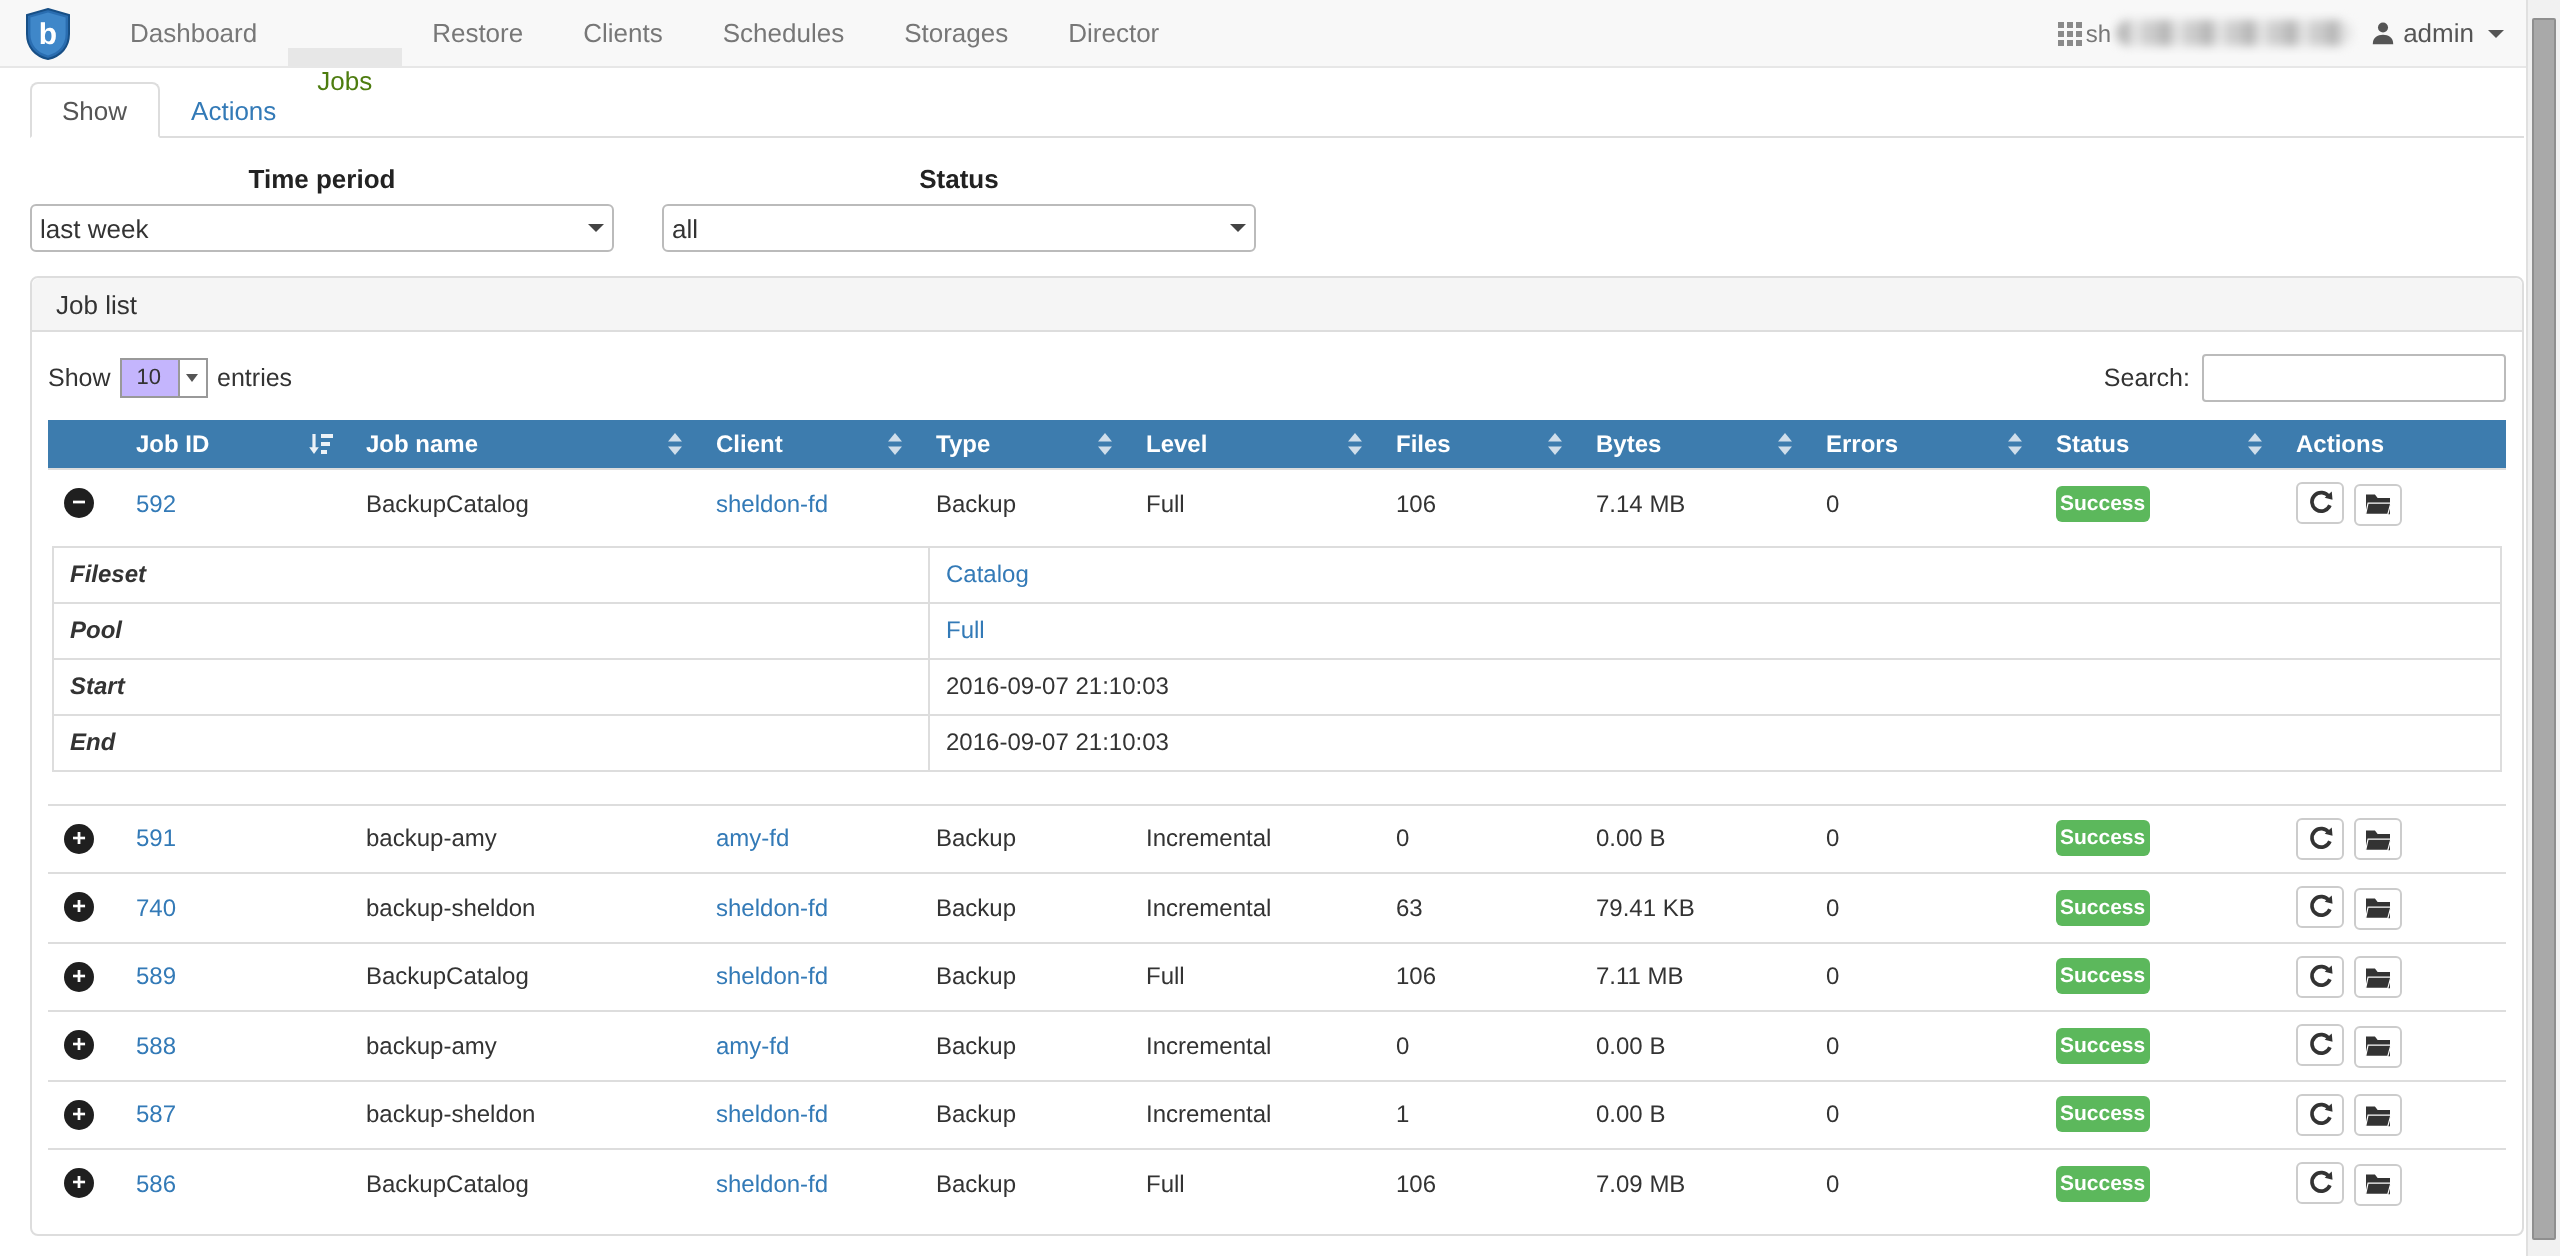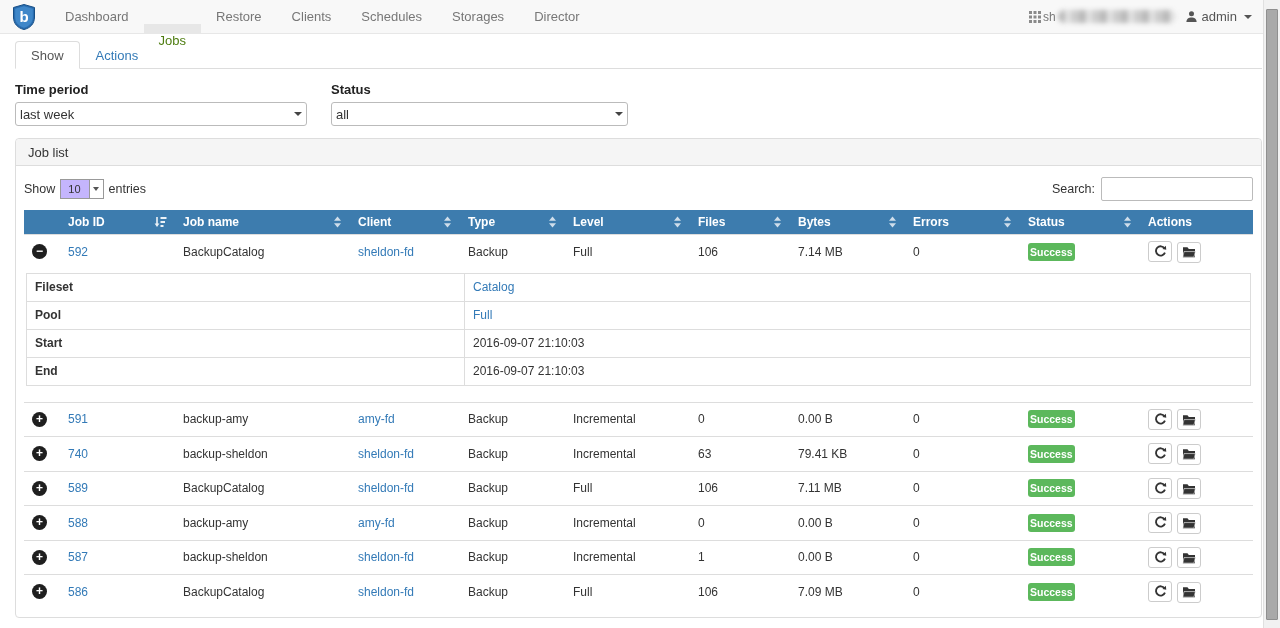--- a/index.html
+++ b/index.html
@@ -24,21 +24,21 @@
   
   .content { margin:0 18px 0 15px; }
   .tabs { margin-top:6px; display:flex; border-bottom:1px solid #ddd; height:29px; }
   .tab { font-size:13px; padding:6px 15px; border:1px solid transparent;
     border-radius:4px 4px 0 0; cursor:pointer; position:relative; top:1px; }
   .tab.active { background:#fff; border-color:#ddd #ddd #fff #ddd; color:#555; }
   .tab.inactive { color:#337ab7; }
 
   
   .filters { display:flex; gap:24px; margin-top:13px; }
-  .filter-group { width:292px; }
+  .filter-group { width:292px;text-align:center; }
   .filter-group.second { width:297px; }
   .filter-label { font-size:13px; font-weight:bold; color:#222; margin-bottom:5px; }
   .select-box { height:24px; border:1px solid #bbb; border-radius:3px; background:#fff;
     display:flex; align-items:center; padding:0 4px; font-size:13px; color:#333; cursor:pointer; }
   .select-box .caret { margin-left:auto; border-top-color:#444; }
 
   
   .panel { margin-top:12px; border:1px solid #ddd; border-radius:4px; }
   .panel-heading { background:#f5f5f5; border-bottom:1px solid #ddd; border-radius:4px 4px 0 0;
     padding:6px 12px; font-size:13px; color:#333; height:27px; }
@@ -67,21 +67,21 @@
     cursor:pointer; line-height:1; padding-bottom:1px; }
   .badge-success { display:inline-block; background:#5cb85c; color:#fff; font-size:10.5px; font-weight:bold;
     padding:3px 2px; border-radius:3px; }
   .btn-action { width:24px; height:21px; border:1px solid #ccc; border-radius:3px; background:#fff;
     display:inline-flex; align-items:center; justify-content:center; cursor:pointer; margin-right:2px; padding:0; }
 
   
   .child-row > td { padding:0 0 16px 0 !important; border-top:none !important; }
   table.detail-table { width:1225px; margin:4px 2px 0 2px; border-collapse:collapse; font-size:12px; }
   .detail-table td { border:1px solid #ddd; padding:6px 8px; height:25px; }
-  .detail-label { font-weight:bold; color:#222; width:438px; }
+  .detail-label { font-weight:bold; color:#222; width:438px;font-style:italic; }
 
   
   .scrollbar { position:fixed; top:0; right:0; width:17px; height:628px; background:#f1f1f1;
     border-left:1px solid #e0e0e0; z-index:50; }
   .scroll-thumb { position:absolute; left:2px; top:9px; width:12px; height:611px; background:#a9a9a9;
     border:1px solid #8f8f8f; border-radius:1px; }
 </style>
 </head>
 <body>
 

